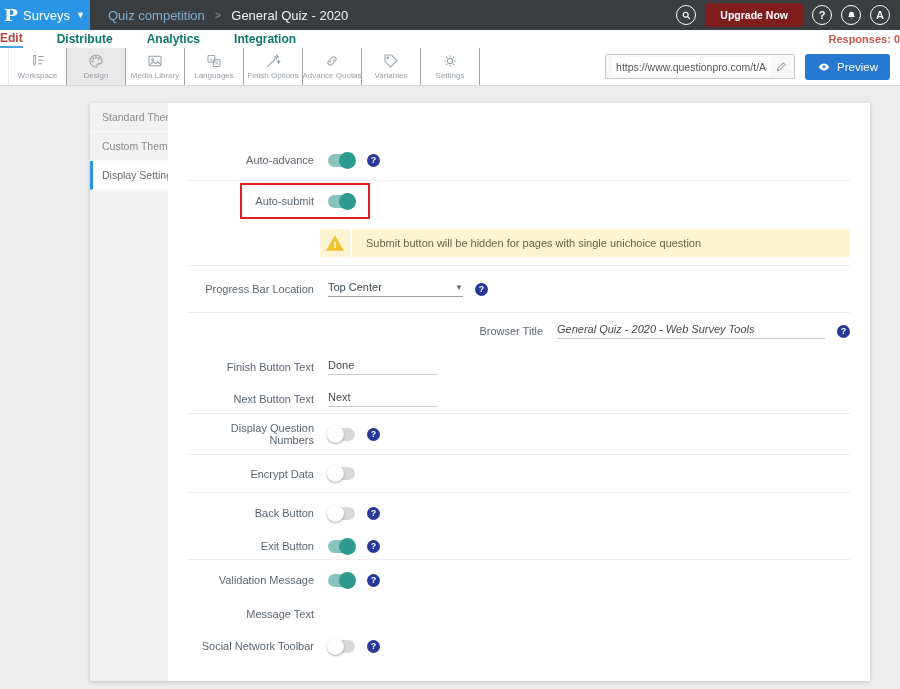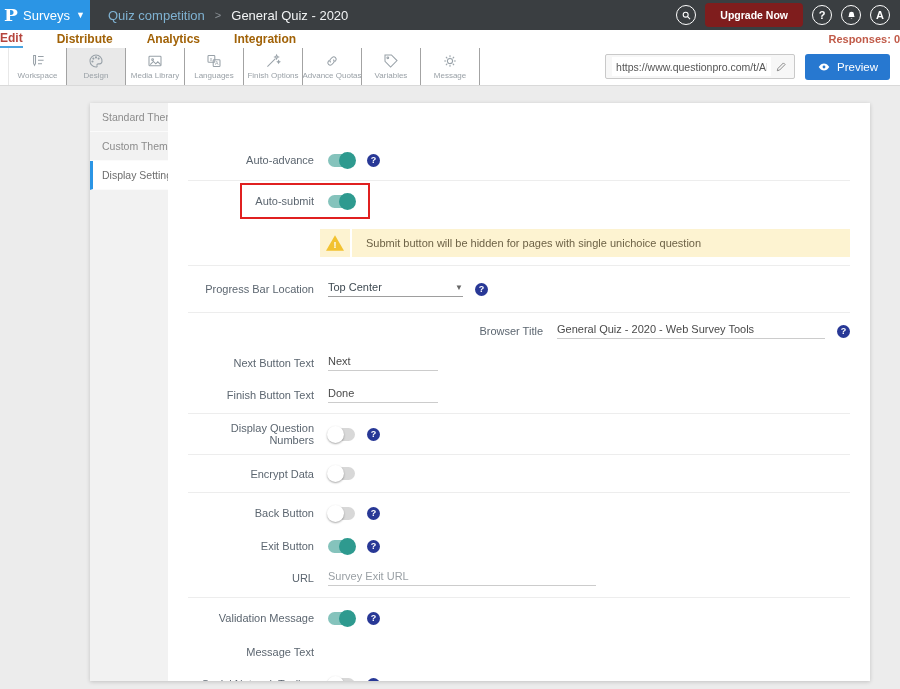--- a/index.html
+++ b/index.html
@@ -15,21 +15,21 @@
   .breadcrumb { display:flex; align-items:center; gap:10px; margin-left:18px; font-size:13px; }
   .crumb-parent { color:#7fb2d2; cursor:pointer;text-align:right; }
   .crumb-sep { color:#8b9196; font-size:11px; }
   .crumb-current { color:#f2f4f5; }
   .header-right { margin-left:auto; display:flex; align-items:center; gap:9px; padding-right:10px; }
   .hicon { width:20px; height:20px; border:1.6px solid #fff; border-radius:50%; display:flex; align-items:center; justify-content:center; color:#fff; font-size:11px; font-weight:bold; cursor:pointer; }
   .upgrade-btn { background:#7f1d1d; color:#fff; font-size:10.5px; font-weight:bold; border:none; border-radius:4px; padding:6px 15px; cursor:pointer; }
 
   
   .menubar { height:18px; background:#fff; display:flex; align-items:center; padding:0 0; }
-  .menu-item { font-size:12px; font-weight:bold; color:#a16207; margin-right:34px; cursor:pointer; padding:1px 0; }
+  .menu-item { font-size:12px; font-weight:bold; color:#0f766e; margin-right:34px; cursor:pointer; padding:1px 0; }
   .menu-item.active { color:#b5443c; border-bottom:2px solid #4aa3e0; }
   .responses { margin-left:auto; font-size:11px; font-weight:bold; color:#c15b49; }
 
   
   .toolbar { height:38px; background:#fff; border-bottom:1px solid #d9d9d9; display:flex; align-items:stretch; }
   .tool-item { width:59px; display:flex; flex-direction:column; align-items:center; justify-content:center; gap:2px; border-right:1px solid #a3a3a3; cursor:pointer; }
   .tool-item:first-child { border-left:1px solid #e8e8e8; margin-left:8px; }
   .tool-item.active { background:#e9e9e9; }
   .tool-item svg { width:16px; height:16px; stroke:#98a1a8; fill:none; stroke-width:1.3; }
   .tool-label { font-size:8px; color:#9aa1a7; white-space:nowrap; }
@@ -63,21 +63,21 @@
   .warning { margin-left:132px; width:530px; height:28px; background:#fdf3d1; display:flex; align-items:stretch; }
   .warning-icon-cell { width:32px; display:flex; align-items:center; justify-content:center; border-right:2px solid #fff; }
   .warning-text { display:flex; align-items:center; padding-left:14px; font-size:11px; color:#6d6246; }
 
   .dropdown { width:135px; border-bottom:1px solid #9e9e9e; display:flex; align-items:center; justify-content:space-between; padding-bottom:3px; cursor:pointer; }
   .dropdown .dd-value { font-size:11px; color:#3f4a52; }
   .dropdown .dd-caret { font-size:8px; color:#666; }
 
   .uinput { border:none; border-bottom:1px solid #cccccc; font-size:11px; color:#4a4a4a; padding:0 0 3px 0; outline:none; background:transparent; font-family:"Liberation Sans", sans-serif; }
   .uinput::placeholder { color:#9aa0a5; }
-  .w-long { width:268px; } .w-short { width:110px; }
+  .w-long { width:268px;font-style:italic; } .w-short { width:110px; }
 
   
   .anno-box { position:absolute; left:52px; top:2px; width:130px; height:36px; border:2px solid #e02020; pointer-events:none; }
 </style>
 </head>
 <body>
 
 <div class="header">
   <div class="brand">
     <span class="logo">P</span>
@@ -171,21 +171,21 @@
         <path d="M2.5 10.5v-8h8l7 7-8 8z"></path>
         <circle cx="6" cy="6" r="1.1"></circle>
       </svg>
     <span class="tool-label">Variables</span>
   </div>
   <div class="tool-item">
     <svg viewBox="0 0 20 20">
         <circle cx="10" cy="10" r="3.2"></circle>
         <path d="M10 2.8v2.4M10 14.8v2.4M2.8 10h2.4M14.8 10h2.4M4.9 4.9l1.7 1.7M13.4 13.4l1.7 1.7M15.1 4.9l-1.7 1.7M6.6 13.4l-1.7 1.7"></path>
       </svg>
-    <span class="tool-label">Message</span>
+    <span class="tool-label">Settings</span>
   </div>
   <div class="toolbar-right">
     <div class="url-box">
       <input type="text" value="https://www.questionpro.com/t/APNrFZ" style="">
       <svg viewBox="0 0 20 20">
           <path d="M3.5 16.5l1-3.5 8.5-8.5 2.5 2.5-8.5 8.5z"></path>
         </svg>
     </div>
     <button class="preview-btn">
       <svg viewBox="0 0 20 20" fill="#fff">
@@ -242,29 +242,29 @@
       <span class="help">?</span>
     </div>
     <div class="sep"></div>
 
     <div class="row" style="height:36px;justify-content:flex-end;">
       <span class="row-label">Browser Title</span>
       <input class="uinput w-long" value="General Quiz - 2020 - Web Survey Tools" style="">
       <span class="help">?</span>
     </div>
 
+    <div class="row" style="height:36px;">
+      <span class="row-label">Finish Button Text</span>
+      <input class="uinput w-short" value="Done" style="">
+    </div>
+
     <div class="row" style="height:28px;">
       <span class="row-label">Next Button Text</span>
       <input class="uinput w-short" value="Next" style="">
     </div>
-
-    <div class="row" style="height:36px;">
-      <span class="row-label">Finish Button Text</span>
-      <input class="uinput w-short" value="Done" style="">
-    </div>
     <div class="sep"></div>
 
     <div class="row" style="height:40px;">
       <span class="row-label">Display Question Numbers</span>
       <span class="toggle off"></span>
       <span class="help">?</span>
     </div>
     <div class="sep"></div>
 
     <div class="row" style="height:37px;">
@@ -278,24 +278,20 @@
       <span class="toggle off"></span>
       <span class="help">?</span>
     </div>
 
     <div class="row" style="height:26px;">
       <span class="row-label">Exit Button</span>
       <span class="toggle on"></span>
       <span class="help">?</span>
     </div>
 
-    <div class="row" style="height:38px;">
-      <span class="row-label">URL</span>
-      <input class="uinput w-long" placeholder="Survey Exit URL" style="">
-    </div>
     <div class="sep"></div>
 
     <div class="row" style="height:40px;">
       <span class="row-label">Validation Message</span>
       <span class="toggle on"></span>
       <span class="help">?</span>
     </div>
 
     <div class="row" style="height:28px;">
       <span class="row-label">Message Text</span>

